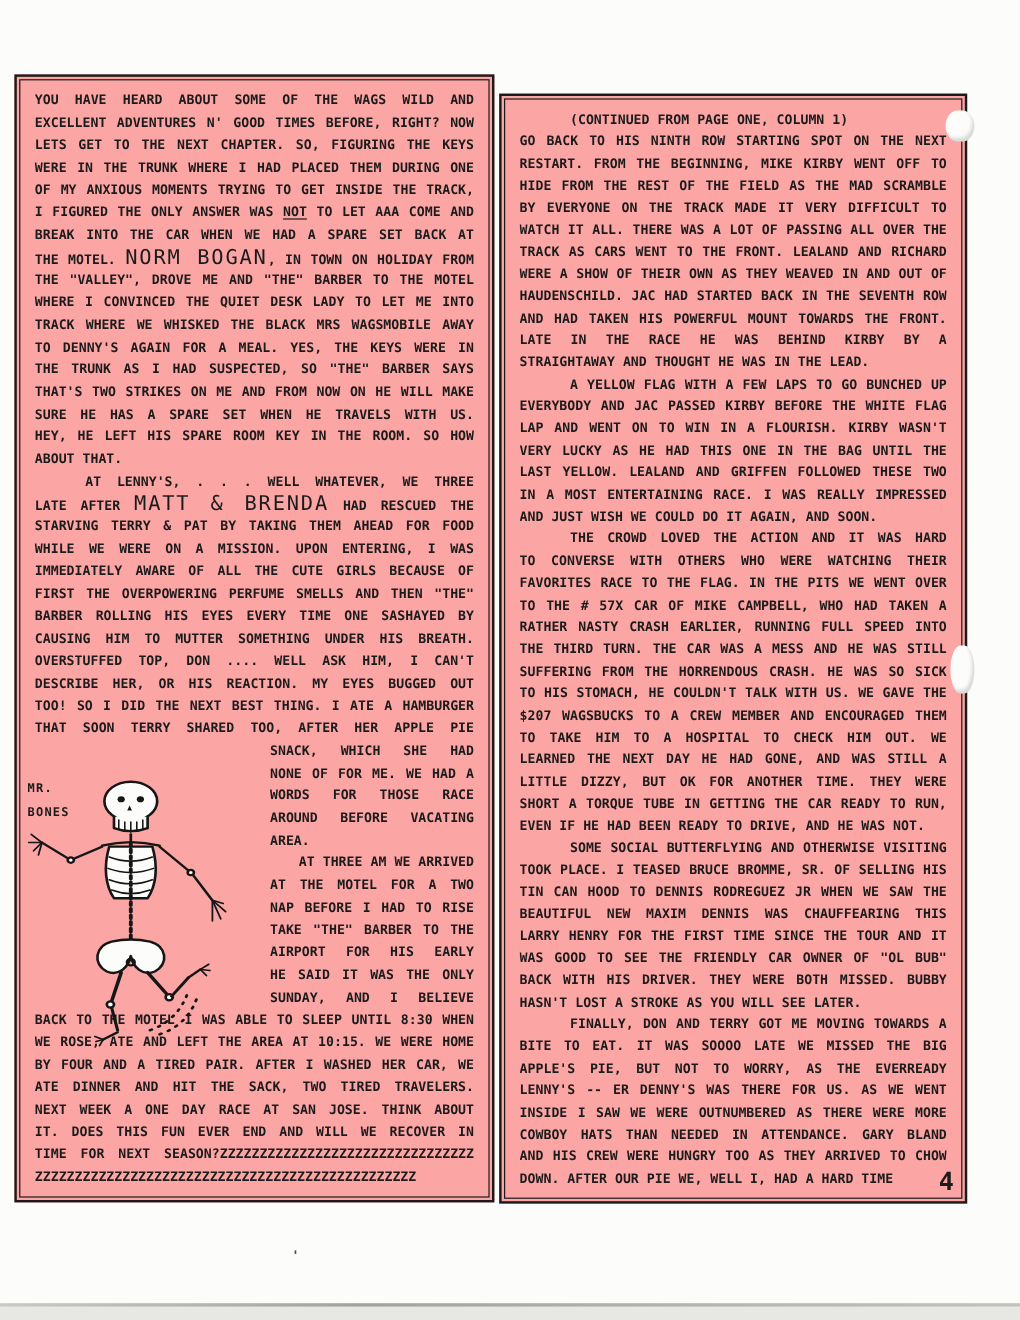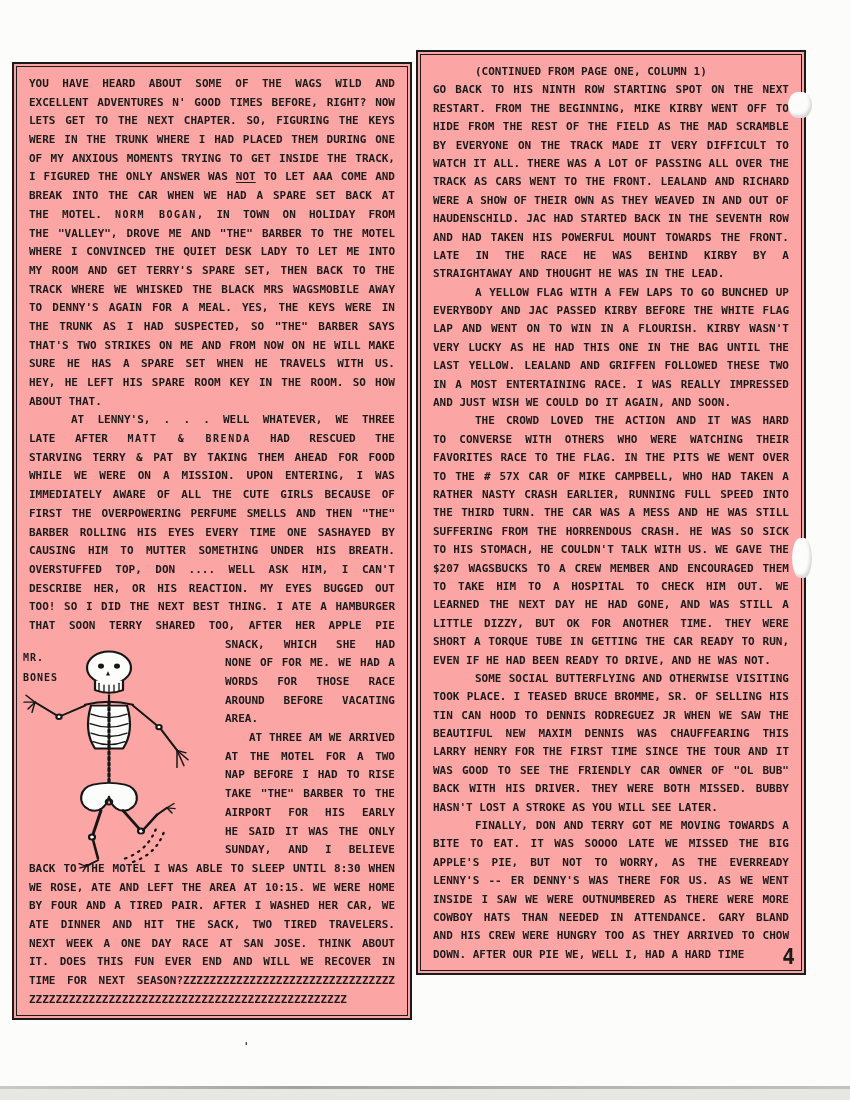--- a/index.html
+++ b/index.html
@@ -1,32 +1,32 @@
 <!DOCTYPE html>
 <html><head>
 <meta charset="utf-8">
 <style>
   html,body{margin:0;padding:0;background:#dededb;}
   .page{position:relative;width:850px;height:1100px;background:#fcfcfa;overflow:hidden;
         font-family:"DejaVu Sans Mono","Liberation Mono",monospace;color:#1b1b1b;}
   .panel{position:absolute;border:2.5px solid #1b1b1b;padding:2px;background:#fca5a5;box-sizing:border-box;}
   .panel-inner{border:1.5px solid #1b1b1b;padding:8px 12px 6px 12px;position:relative;}
   .left-panel{left:12px;top:62px;width:400px;}
-  .right-panel{left:416px;top:50px;width:390px;}
+  .right-panel{left:416px;top:78px;width:390px;}
   .tl{font-size:11px;font-weight:700;text-align:justify;text-align-last:justify;
       overflow:hidden;white-space:normal;letter-spacing:0;}
   #left-lines .tl{line-height:18.7px;height:18.7px;}
   #right-lines .tl{line-height:18.4px;height:18.4px;}
   .tl.l{text-align-last:left;}
   .tl.i{text-indent:42px;}
   .tl.il{text-indent:42px;text-align-last:left;}
   .tl.w{margin-left:196px;}
   .tl.wl{margin-left:196px;text-align-last:left;}
   .tl.wi{margin-left:196px;text-indent:24px;}
-  .bb{font-size:10px;letter-spacing:1.5px;font-weight:700;}
+  .bb{font-size:17px;letter-spacing:1.5px;font-weight:400;}
   .un{text-decoration:underline;text-underline-offset:2px;}
   .figure-area{position:absolute;left:4px;top:575px;width:210px;height:240px;}
   .bones-label{position:absolute;left:2px;top:6px;font-size:10px;font-weight:700;
                line-height:20px;letter-spacing:1px;}
   .skel{position:absolute;left:0;top:0;}
   .page-num{position:absolute;right:6px;bottom:1px;font-size:21px;font-weight:700;}
   .curl{position:absolute;background:#fcfcfa;border-radius:50%/60%;
         box-shadow:inset -2px -3px 3px rgba(0,0,0,.14);}
   .curl1{left:788px;top:92px;width:24px;height:26px;}
   .curl2{left:792px;top:538px;width:20px;height:40px;}
@@ -46,21 +46,20 @@
           <div class="tl">YOU HAVE HEARD ABOUT SOME OF THE WAGS WILD AND</div>
           <div class="tl">EXCELLENT ADVENTURES N' GOOD TIMES BEFORE, RIGHT? NOW</div>
           <div class="tl">LETS GET TO THE NEXT CHAPTER. SO, FIGURING THE KEYS</div>
           <div class="tl">WERE IN THE TRUNK WHERE I HAD PLACED THEM DURING ONE</div>
           <div class="tl">OF MY ANXIOUS MOMENTS TRYING TO GET INSIDE THE TRACK,</div>
           <div class="tl">I FIGURED THE ONLY ANSWER WAS <span class="un">NOT</span> TO LET AAA COME AND</div>
           <div class="tl">BREAK INTO THE CAR WHEN WE HAD A SPARE SET BACK AT</div>
           <div class="tl">THE MOTEL. <span class="bb">NORM BOGAN</span>, IN TOWN ON HOLIDAY FROM</div>
           <div class="tl">THE "VALLEY", DROVE ME AND "THE" BARBER TO THE MOTEL</div>
           <div class="tl">WHERE I CONVINCED THE QUIET DESK LADY TO LET ME INTO</div>
-          <div class="tl">MY ROOM AND GET TERRY'S SPARE SET, THEN BACK TO THE</div>
           <div class="tl">TRACK WHERE WE WHISKED THE BLACK MRS WAGSMOBILE AWAY</div>
           <div class="tl">TO DENNY'S AGAIN FOR A MEAL.  YES, THE KEYS WERE IN</div>
           <div class="tl">THE TRUNK AS I HAD SUSPECTED, SO "THE" BARBER SAYS</div>
           <div class="tl">THAT'S TWO STRIKES ON ME AND FROM NOW ON HE WILL MAKE</div>
           <div class="tl">SURE HE HAS A SPARE SET WHEN HE TRAVELS WITH US.</div>
           <div class="tl">HEY, HE LEFT HIS SPARE ROOM KEY IN THE ROOM. SO HOW</div>
           <div class="tl l">ABOUT THAT.</div>
           <div class="tl i">AT LENNY'S, . . . WELL WHATEVER, WE THREE ARRIVED</div>
           <div class="tl">LATE AFTER <span class="bb">MATT &amp; BRENDA</span> HAD RESCUED THE</div>
           <div class="tl">STARVING TERRY &amp; PAT BY TAKING THEM AHEAD FOR FOOD</div>

